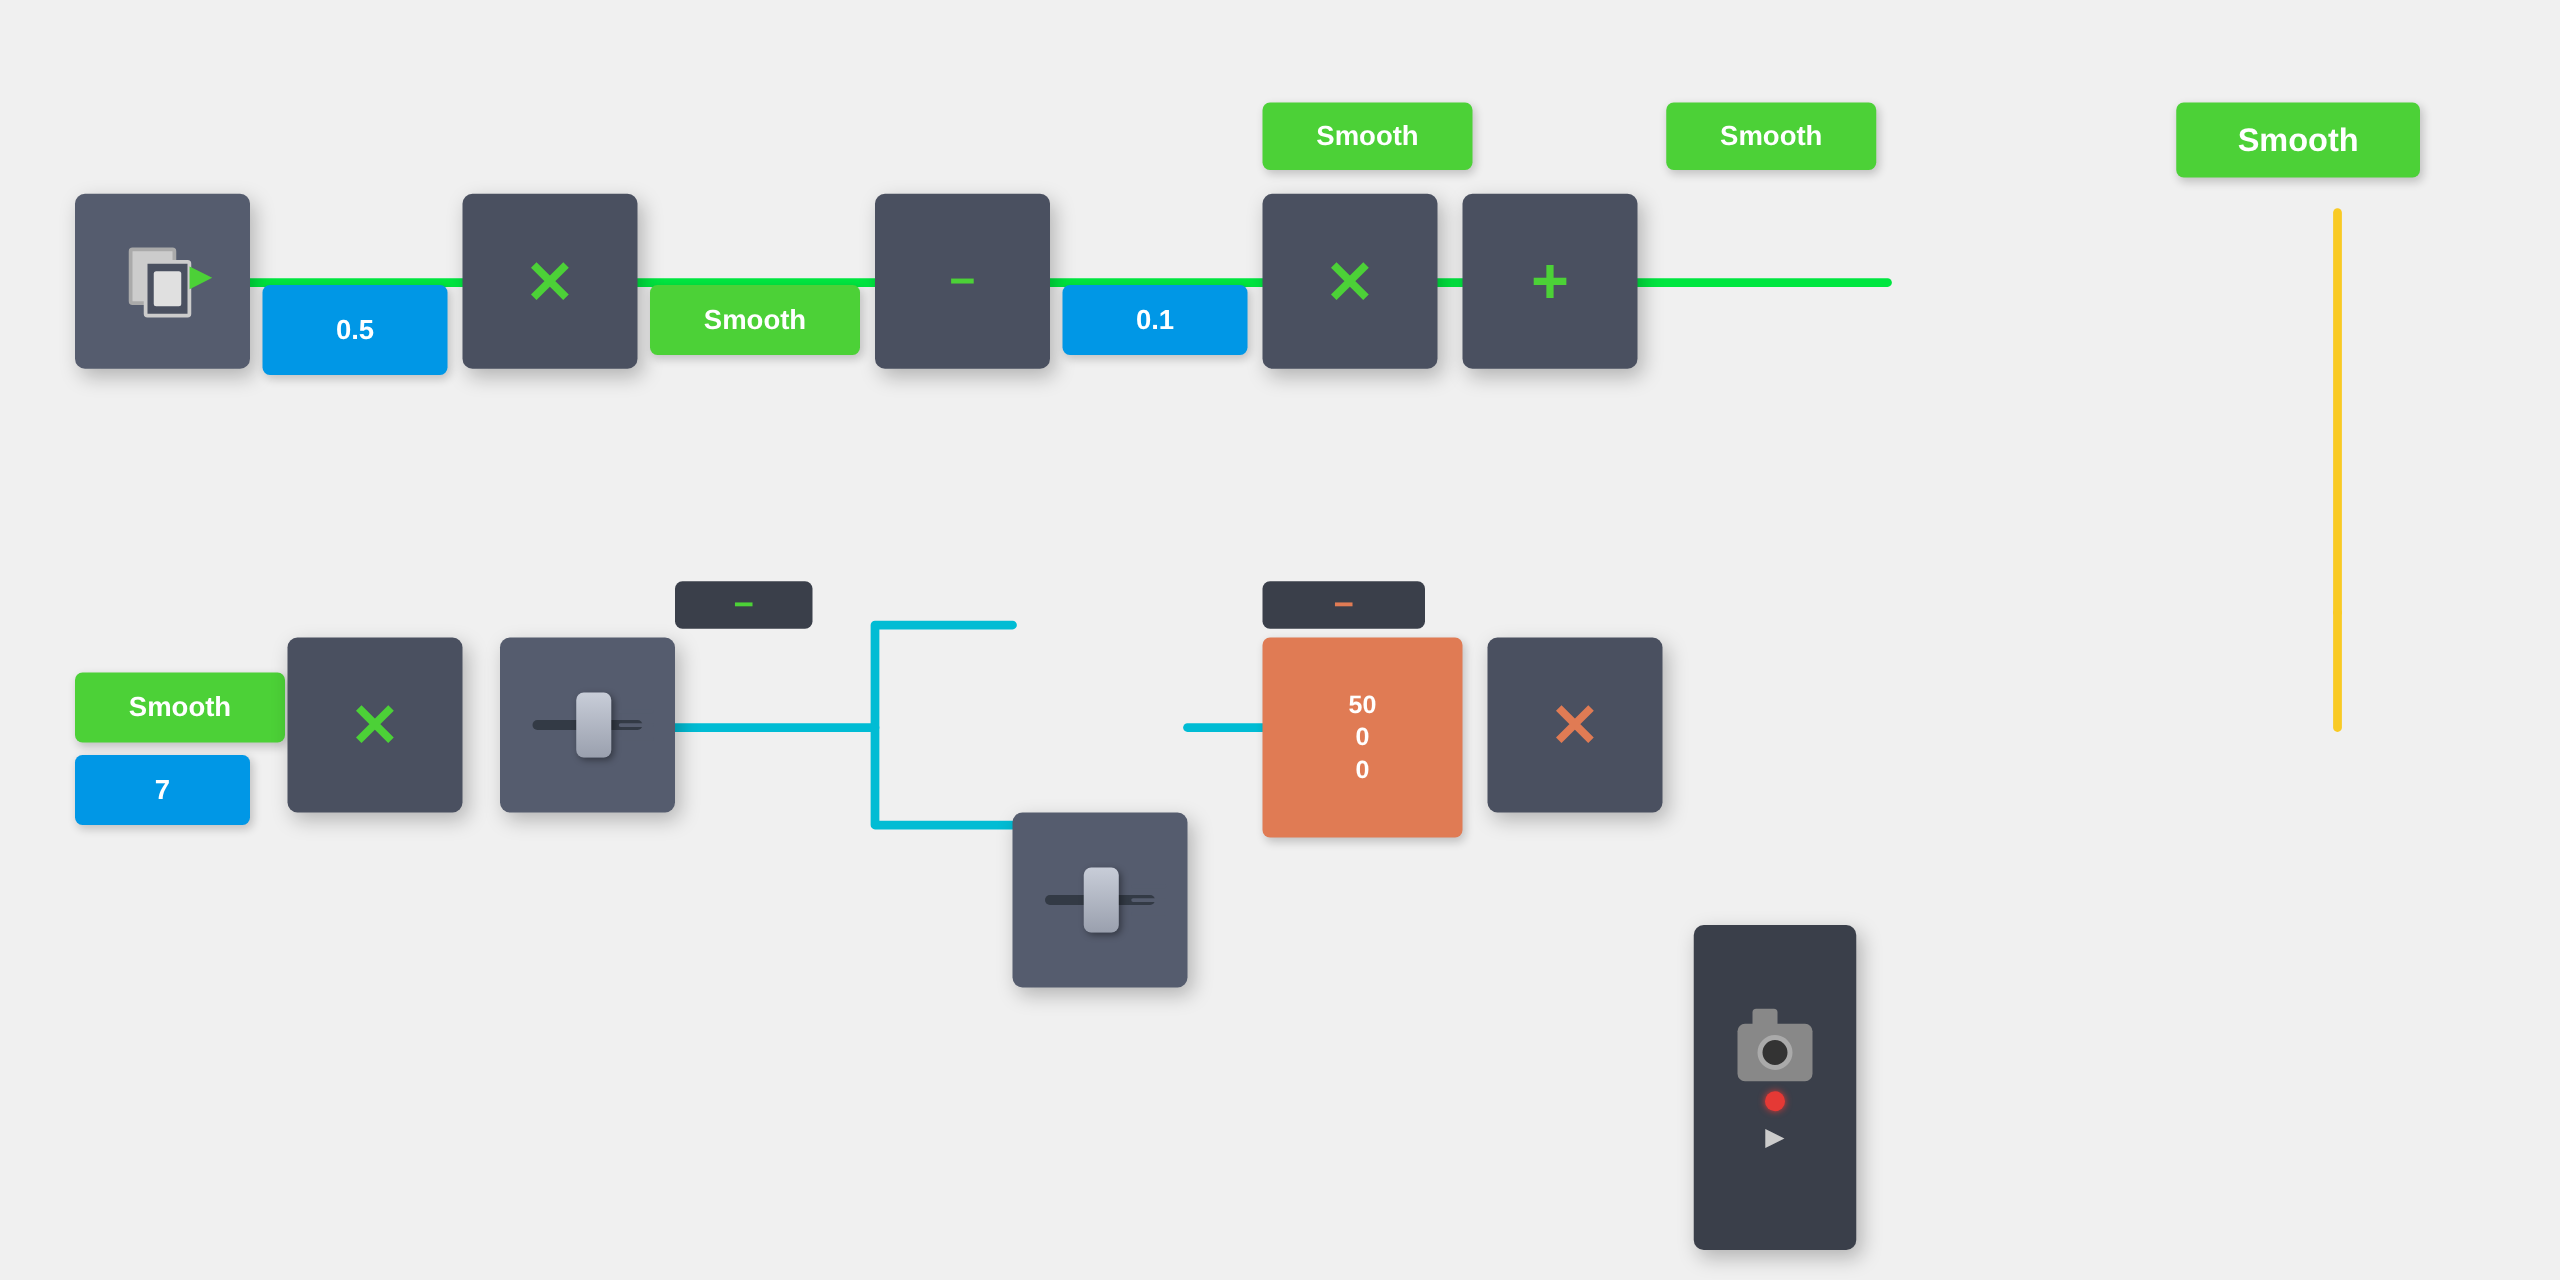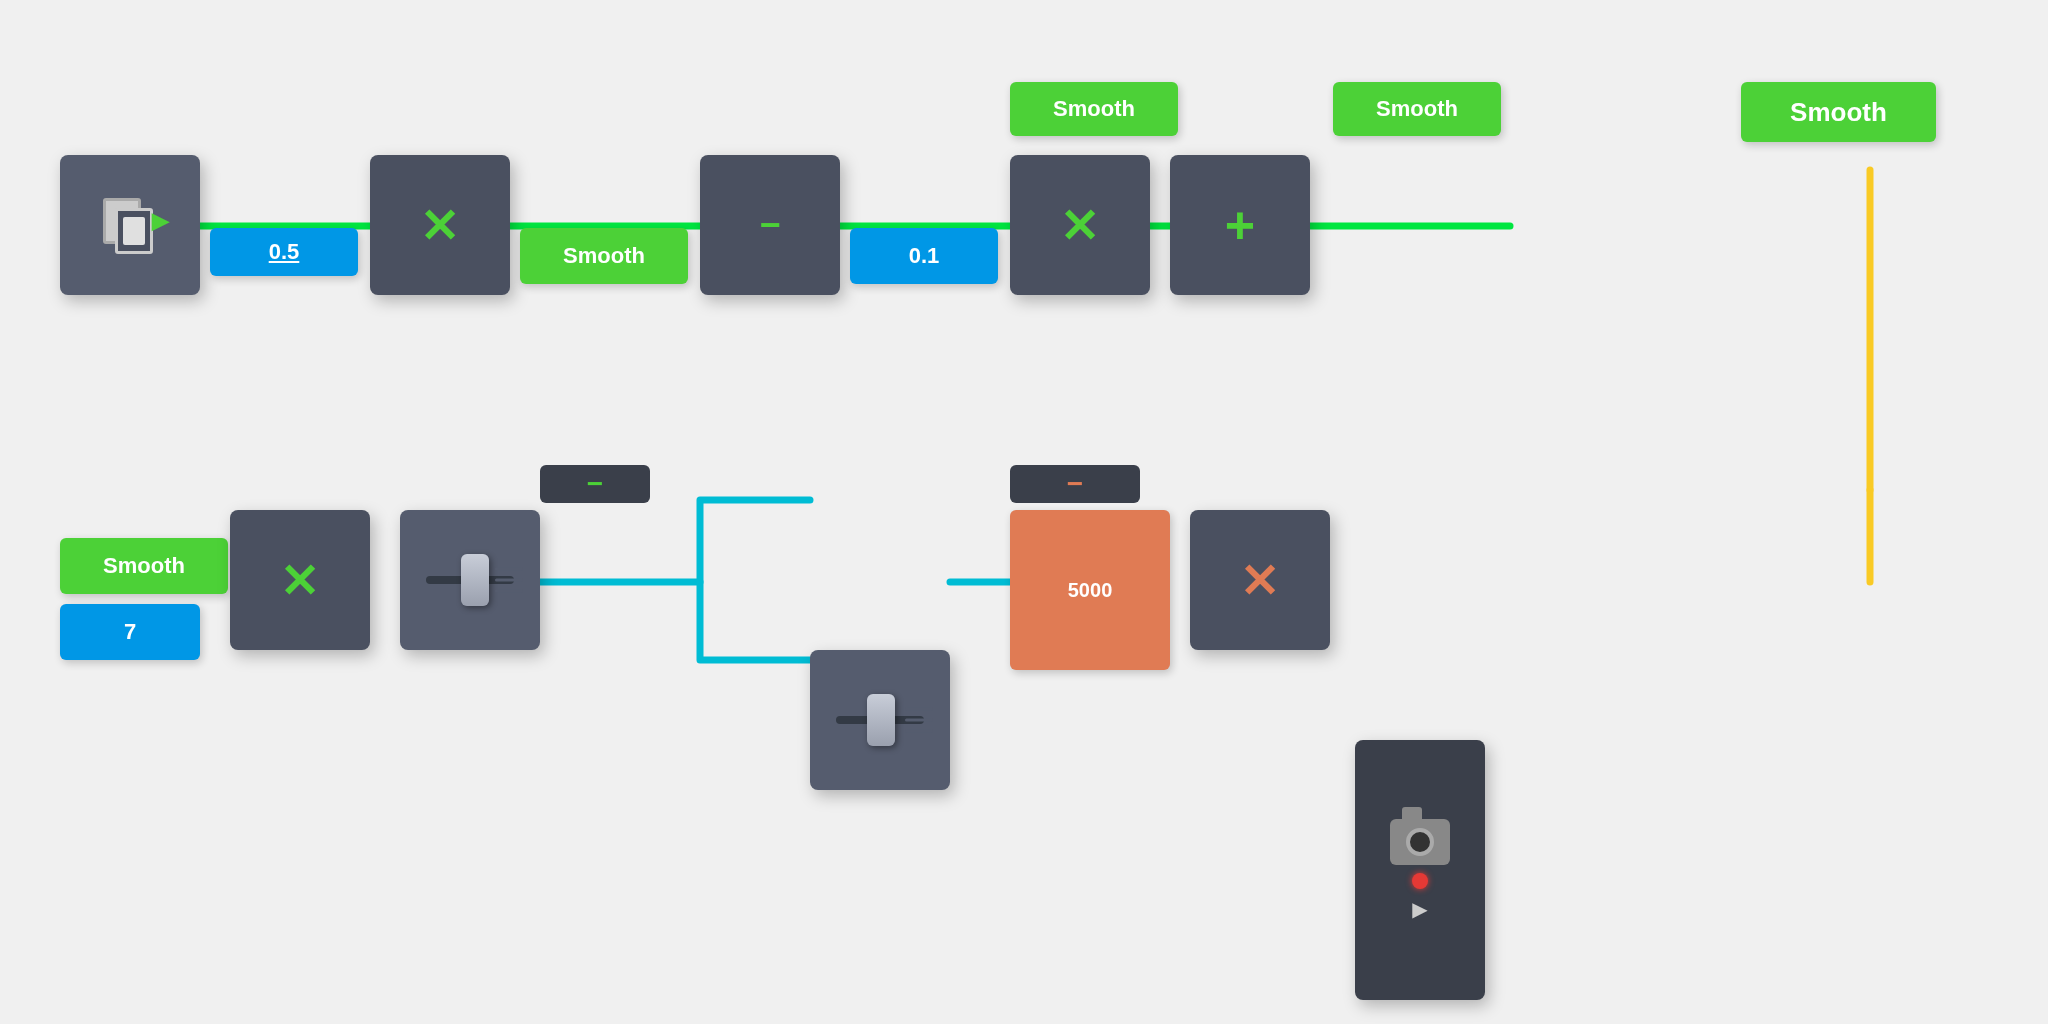--- a/index.html
+++ b/index.html
@@ -50,21 +50,21 @@
 
     .label-orange {
       background: #e07b54;
       border-radius: 6px;
       color: white;
       font-weight: 900;
       font-size: 20px;
       display: flex;
       align-items: center;
       justify-content: center;
-      flex-direction: row;
+      flex-direction: column;
       line-height: 1.3;
       box-shadow: 2px 3px 8px rgba(0,0,0,0.2);
     }
 
     .icon-x {
       color: #4cd137;
       font-size: 48px;
       font-weight: 900;
       display: flex;
       align-items: center;
@@ -208,21 +208,21 @@
 
     <div style="position:absolute;left:8px;top:8px;width:38px;height:46px;background:#ccc;border-radius:3px;border:3px solid #aaa;"></div>
     <div style="position:absolute;left:20px;top:18px;width:38px;height:46px;background:#4a5060;border:3px solid #ccc;border-radius:3px;display:flex;align-items:center;justify-content:center;">
       <div style="width:22px;height:28px;background:#e0e0e0;border-radius:2px;"></div>
     </div>
 
     <div style="position:absolute;right:-4px;top:18px;color:#4cd137;font-size:22px;font-weight:900;">▶</div>
   </div>
 </div>
 
-<div class="node label-blue" style="left:210px;top:228px;width:148px;height:48px;text-decoration:underline;">
+<div class="node label-blue" style="left:210px;top:228px;width:148px;height:72px;">
   <span>0.5</span>
 </div>
 
 <div class="node node-dark" style="left:370px;top:155px;width:140px;height:140px;display:flex;align-items:center;justify-content:center;">
   <div class="icon-x">✕</div>
 </div>
 
 <div class="node label-green" style="left:520px;top:228px;width:168px;height:56px;">
   <span>Smooth</span>
 </div>

